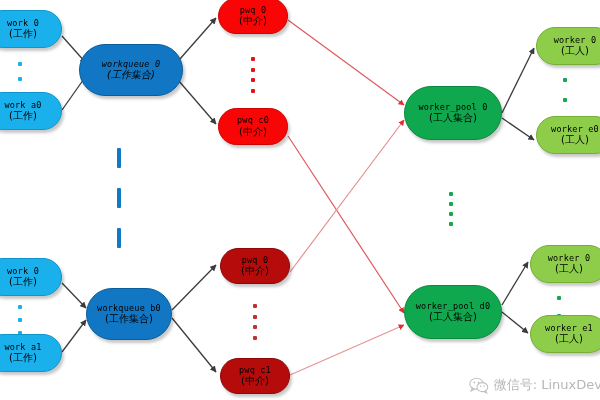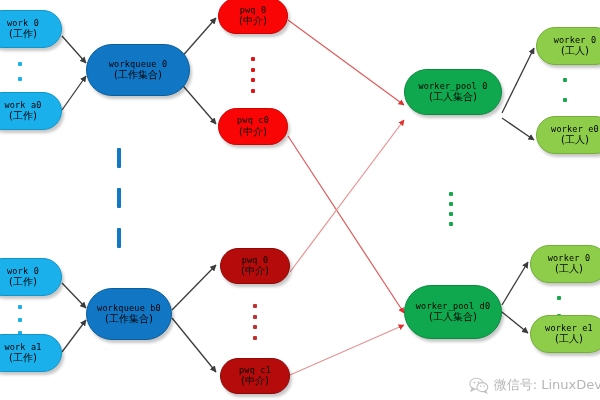--- a/index.html
+++ b/index.html
@@ -175,21 +175,21 @@
     <i></i>
     <i></i>
     <i></i>
   </div>
 
   <div class="node n-work" style="left:-16px; top:92px; width:78px; height:38px;">
     <span class="l1">work a0</span>
     <span class="l2">(工作)</span>
   </div>
 
-  <div class="node n-wq" style="left:86px; top:44px; width:104px; height:52px;">
+  <div class="node n-wq" style="left:79px; top:44px; width:104px; height:52px;font-style:italic;">
     <span class="l1">workqueue 0</span>
     <span class="l2">(工作集合)</span>
   </div>
 
   <div class="node n-pwq" style="left:218px; top:-2px; width:70px; height:36px;">
     <span class="l1">pwq 0</span>
     <span class="l2">(中介)</span>
   </div>
 
   <div class="vdots red" style="left:250px; top:57px; width:6px; height:36px;">
@@ -197,21 +197,21 @@
     <i></i>
     <i></i>
     <i></i>
   </div>
 
   <div class="node n-pwq" style="left:218px; top:108px; width:70px; height:37px;">
     <span class="l1">pwq c0</span>
     <span class="l2">(中介)</span>
   </div>
 
-  <div class="node n-pool" style="left:404px; top:69px; width:98px; height:46px;">
+  <div class="node n-pool" style="left:404px; top:86px; width:98px; height:54px;">
     <span class="l1">worker_pool 0</span>
     <span class="l2">(工人集合)</span>
   </div>
 
   <div class="node n-worker" style="left:536px; top:27px; width:78px; height:38px;">
     <span class="l1">worker 0</span>
     <span class="l2">(工人)</span>
   </div>
 
   <div class="vdots green" style="left:562px; top:78px; width:6px; height:24px;">

